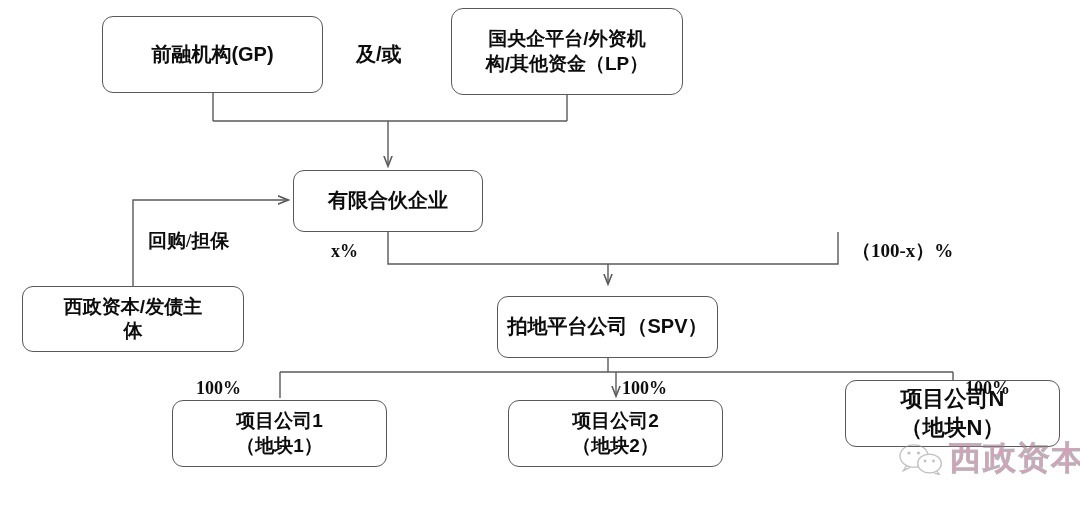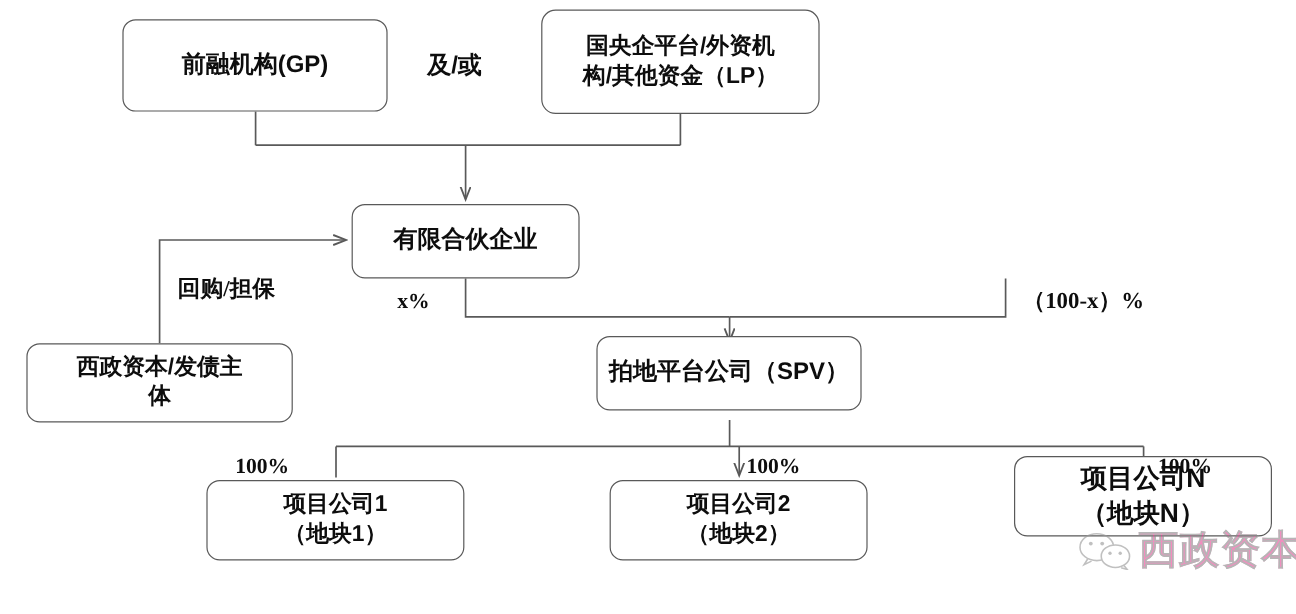--- a/index.html
+++ b/index.html
@@ -62,21 +62,21 @@
     font-weight: 700;
     white-space: nowrap;
     z-index: 3;
   }
   
   #node-gp        { left:102px; top:16px;  width:221px; height:77px;  font-size:20px; }
   #node-lp        { left:451px; top:8px;   width:232px; height:87px;  font-size:19px;border-radius:12px; }
   #node-lpe       { left:293px; top:170px; width:190px; height:62px;  font-size:20px; }
   #node-developer { left:727px; top:170px; width:213px; height:62px;  font-size:20px; }
   #node-listed    { left:22px;  top:286px; width:222px; height:66px;  font-size:19px; }
-  #node-spv       { left:497px; top:280px; width:221px; height:62px;  font-size:20px; }
+  #node-spv       { left:497px; top:296px; width:221px; height:62px;  font-size:20px; }
   #node-pc1       { left:172px; top:400px; width:215px; height:67px;  font-size:19px; }
   #node-pc2       { left:508px; top:400px; width:215px; height:67px;  font-size:19px; }
   #node-pc3       { left:845px; top:380px; width:215px; height:67px;  font-size:22px; }
   
   #label-andor    { left:356px; top:41px;  font-size:20px; }
   #label-buyback  { left:148px; top:228px; font-size:19px; }
   #label-xpct     { left:331px; top:241px; font-size:18px; }
   #label-100minx  { left:852px; top:238px; font-size:19px; }
   #label-p1       { left:196px; top:378px; font-size:18px; }
   #label-p2       { left:622px; top:378px; font-size:18px; }

